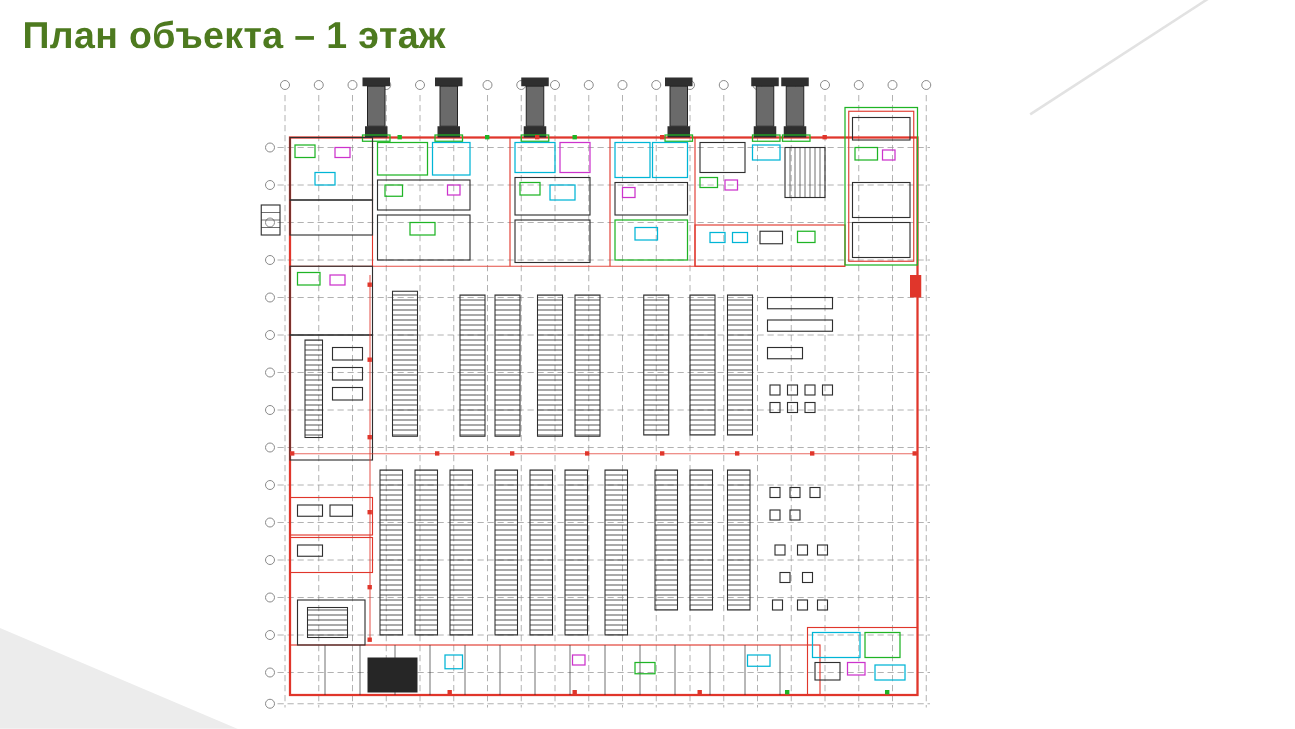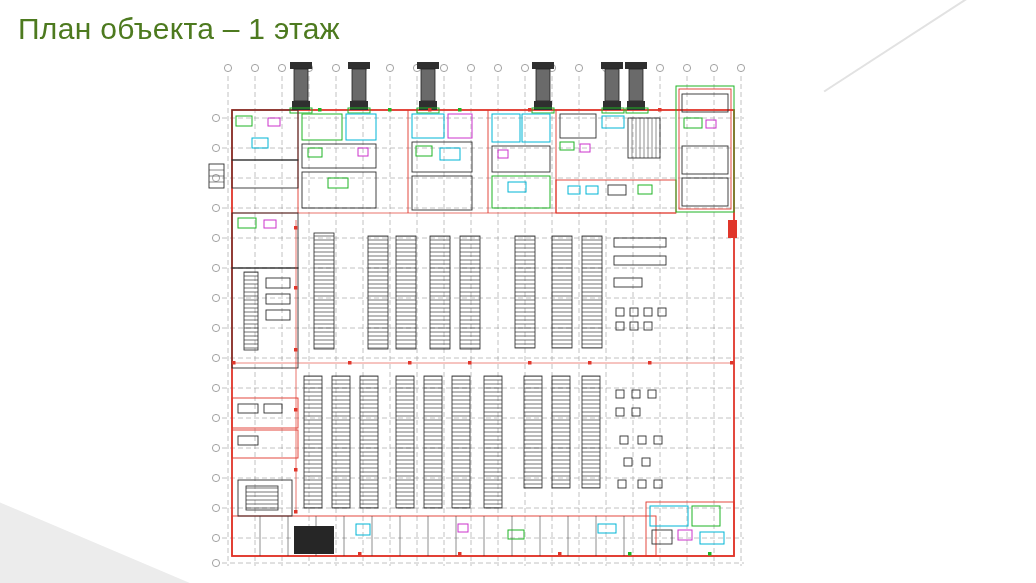--- a/index.html
+++ b/index.html
@@ -1,21 +1,21 @@
 <!DOCTYPE html>
 <html style="--wall: #e0362b; --grid: #8f8f8f; --rack: #2f2f2f; --green: #1fb425; --cyan: #00b5d6; --magenta: #cc33cc; --paper: #ffffff; --title: #4d7a1f;"><head>
 <meta charset="utf-8">
 <style>
   html,body{margin:0;padding:0;}
   body{width:1036px;height:583px;overflow:hidden;background:#fff;
        font-family:"Liberation Sans",sans-serif;position:relative;}
   .slide{position:absolute;left:0;top:0;width:1036px;height:583px;
          background:var(--paper,#fff);overflow:hidden;}
   .slide-title{position:absolute;left:18px;top:12px;margin:0;
-         font-size:30px;font-weight:normal;letter-spacing:.3px;
+         font-size:30px;font-weight:bold;letter-spacing:.3px;
          color:var(--title,#4d7a1f);}
   .plan-wrap{position:absolute;left:208px;top:58px;width:540px;height:515px;}
   .plan-wrap svg{display:block;width:100%;height:100%;}
   .wedge{position:absolute;left:-60px;bottom:-60px;width:340px;height:90px;
          background:#ececec;transform:rotate(23deg);}
   .diag{position:absolute;right:28px;top:36px;width:200px;height:2px;
          background:#e2e2e2;transform:rotate(-33deg);}
 
   
   .grid{stroke:var(--grid,#909090);stroke-width:.55;stroke-dasharray:5 3;fill:none;}

